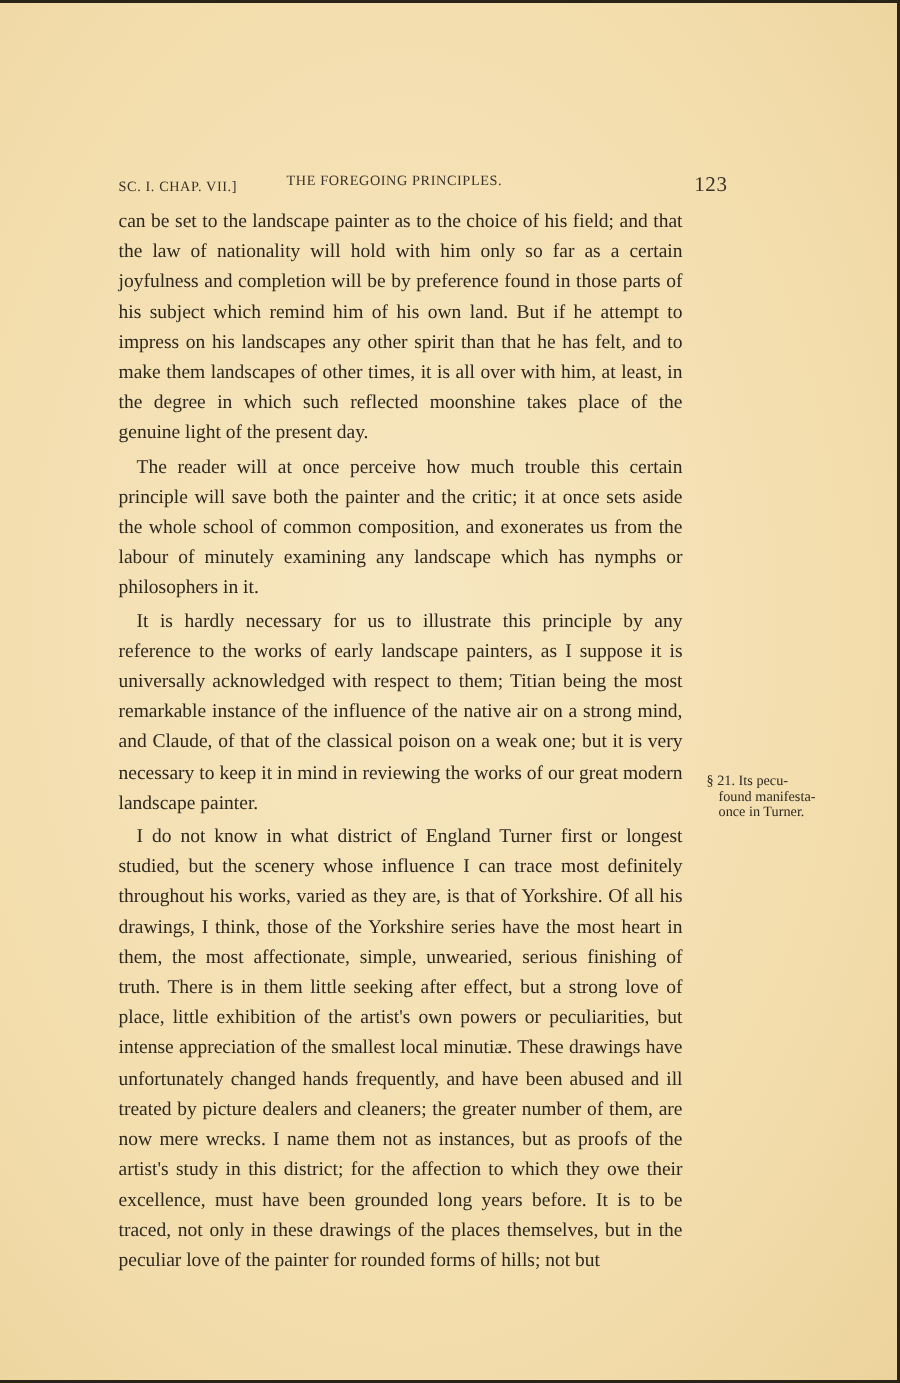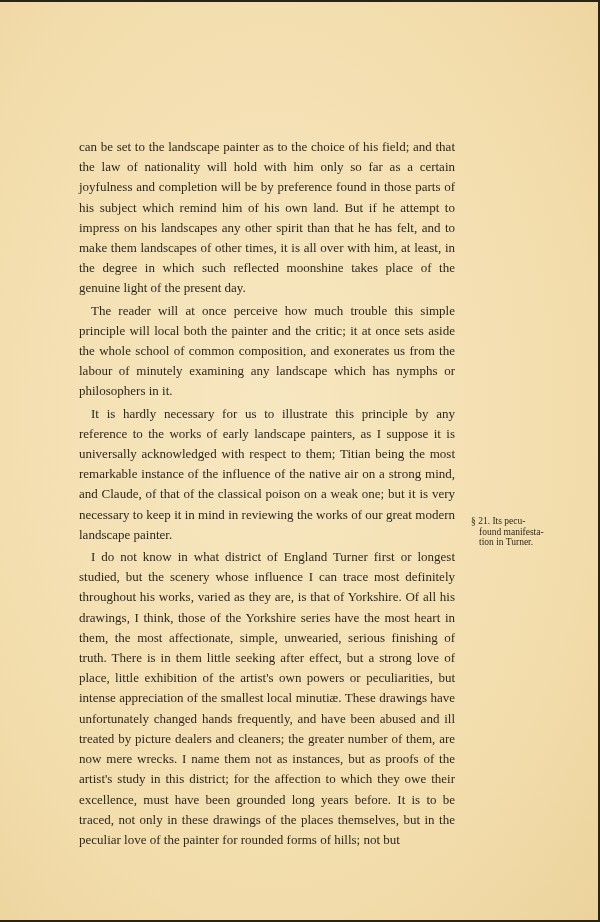--- a/index.html
+++ b/index.html
@@ -34,26 +34,31 @@
   .margin-note {
     position: absolute; left: 471px; top: 514px; width: 120px;
     font-family: "Liberation Serif", serif;
     font-size: 9.5px; line-height: 10.5px; color: #2e281f;
   }
 </style>
 </head>
 <body>
 
 <div class="page">
+  <div class="header">
+    <span>SC. I. CHAP. VII.]</span>
+    <span class="running">THE FOREGOING PRINCIPLES.</span>
+    <span class="pgnum">123</span>
+  </div>
 
   <div class="body">
     <p>can be set to the landscape painter as to the choice of his field; and that the law of nationality will hold with him only so far as a certain joyfulness and completion will be by preference found in those parts of his subject which remind him of his own land. But if he attempt to impress on his landscapes any other spirit than that he has felt, and to make them landscapes of other times, it is all over with him, at least, in the degree in which such reflected moonshine takes place of the genuine light of the present day.</p>
-    <p class="indent">The reader will at once perceive how much trouble this simple principle will local both the painter and the critic; it at once sets aside the whole school of common composition, and exonerates us from the labour of minutely examining any landscape which has nymphs or philosophers in it.</p>
+    <p class="indent">The reader will at once perceive how much trouble this certain principle will save both the painter and the critic; it at once sets aside the whole school of common composition, and exonerates us from the labour of minutely examining any landscape which has nymphs or philosophers in it.</p>
     <p class="indent">It is hardly necessary for us to illustrate this principle by any reference to the works of early landscape painters, as I suppose it is universally acknowledged with respect to them; Titian being the most remarkable instance of the influence of the native air on a strong mind, and Claude, of that of the classical poison on a weak one; but it is very necessary to keep it in mind in reviewing the works of our great modern landscape painter.</p>
     <p class="indent">I do not know in what district of England Turner first or longest studied, but the scenery whose influence I can trace most definitely throughout his works, varied as they are, is that of Yorkshire. Of all his drawings, I think, those of the Yorkshire series have the most heart in them, the most affectionate, simple, unwearied, serious finishing of truth. There is in them little seeking after effect, but a strong love of place, little exhibition of the artist's own powers or peculiarities, but intense appreciation of the smallest local minutiæ. These drawings have unfortunately changed hands frequently, and have been abused and ill treated by picture dealers and cleaners; the greater number of them, are now mere wrecks. I name them not as instances, but as proofs of the artist's study in this district; for the affection to which they owe their excellence, must have been grounded long years before. It is to be traced, not only in these drawings of the places themselves, but in the peculiar love of the painter for rounded forms of hills; not but</p>
   </div>
 
   <div class="margin-note">
     <div>§ 21. Its pecu-</div>
     <div style="padding-left:8px">found manifesta-</div>
-    <div style="padding-left:8px">tion in Turner.</div>
+    <div style="padding-left:8px">once in Turner.</div>
   </div>
 </div>
 
 </body></html>

